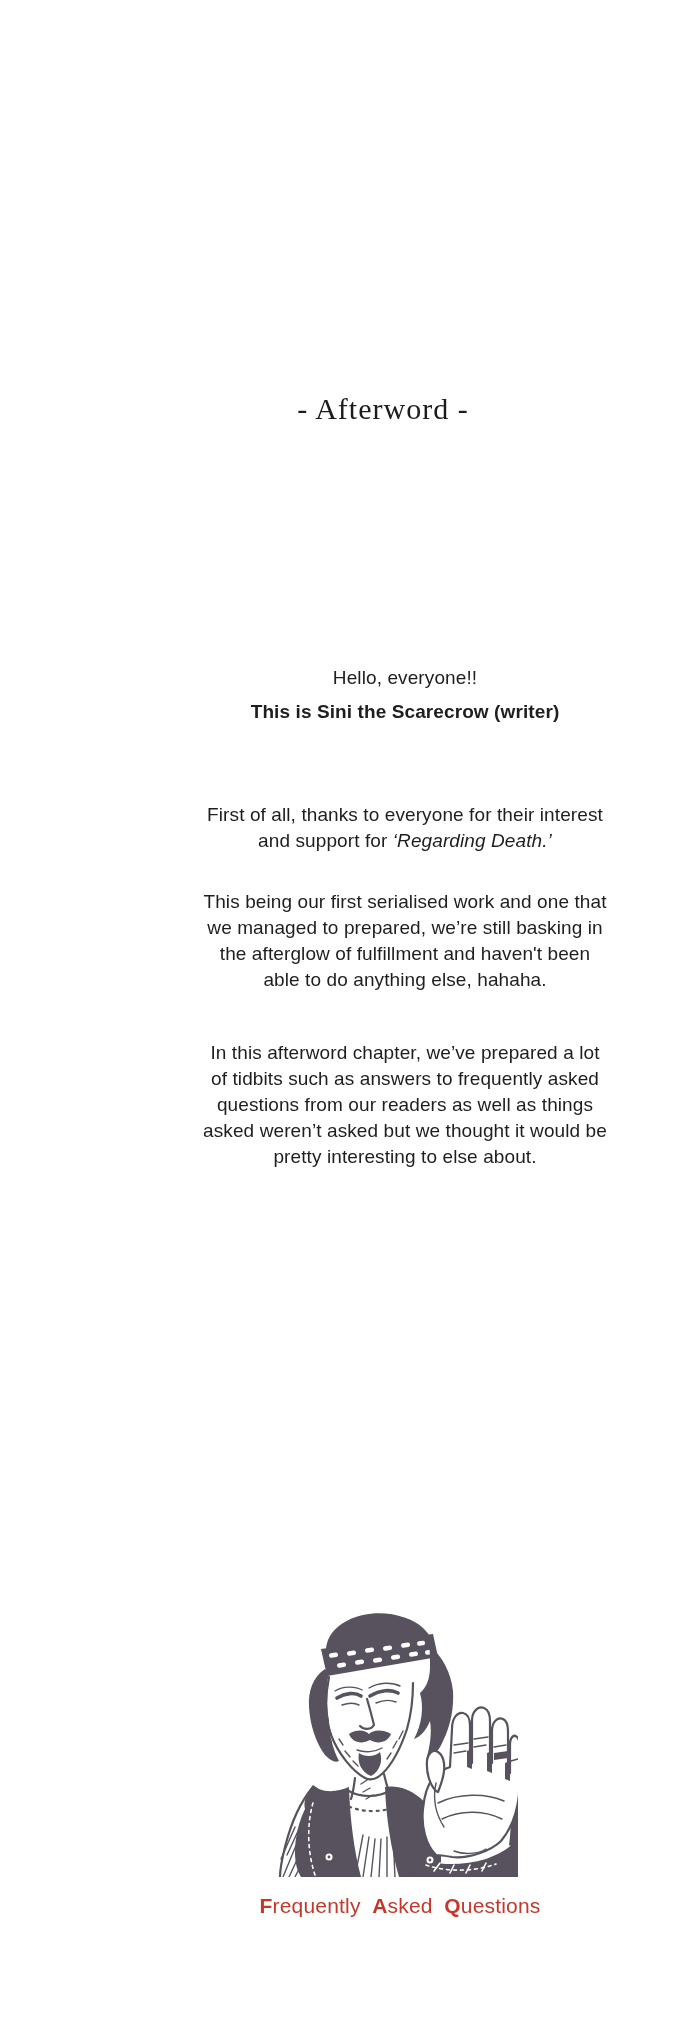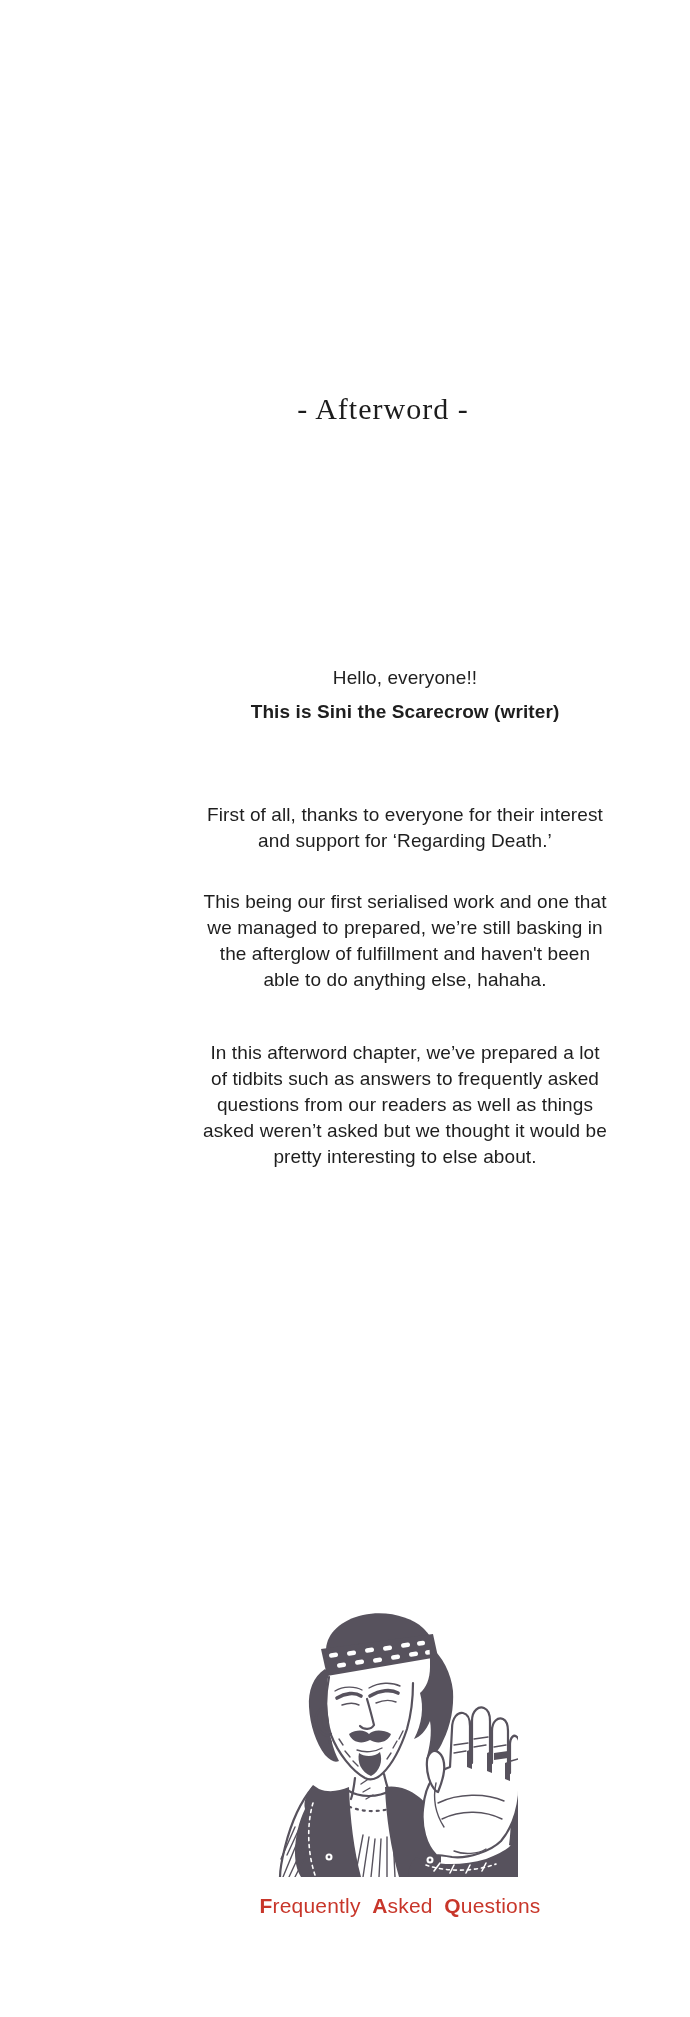--- a/index.html
+++ b/index.html
@@ -13,21 +13,21 @@
     font-family:"Liberation Serif", serif; font-weight:400;
     font-size:30px; line-height:34px; letter-spacing:1px;
     text-align:center; color:#1c1c1c;
   }
   .para {
     position:absolute; left:0; width:690px; margin:0;
     font-size:19px; line-height:26px; color:#1e1e1e;
     text-align:center; letter-spacing:0.1px;
   }
   .para .line { display:block;padding-left:44px; }
-  .it { }
+  .it { font-style:italic; }
   .p-greeting { top:665px; }
   .p-authors  { top:699px;font-weight:bold; }
   .p-thanks   { top:802px; }
   .p-basking  { top:889px; }
   .p-tidbits  { top:1040px; }
   .illustration {
     position:absolute; left:225px; top:1603px; width:255px; height:274px;
     color:#57525d;
   }
   .illustration svg { display:block; width:255px; height:274px; }

